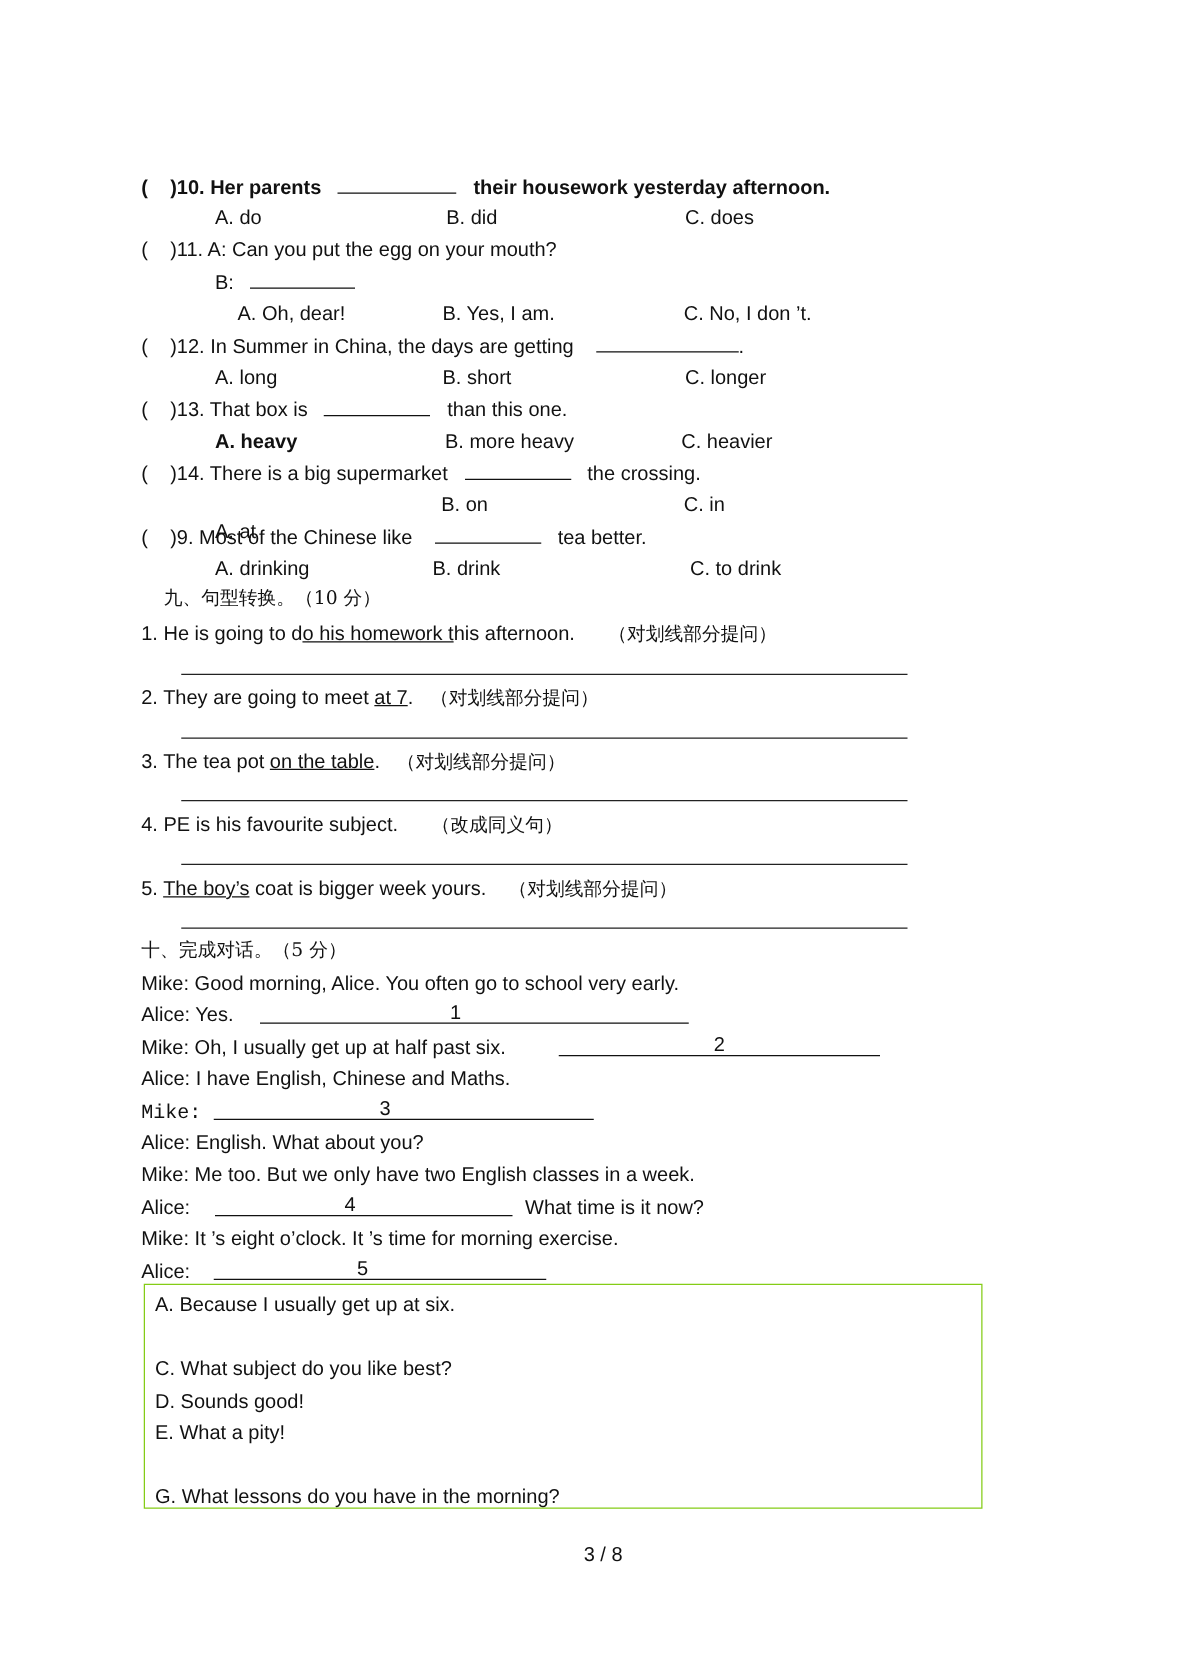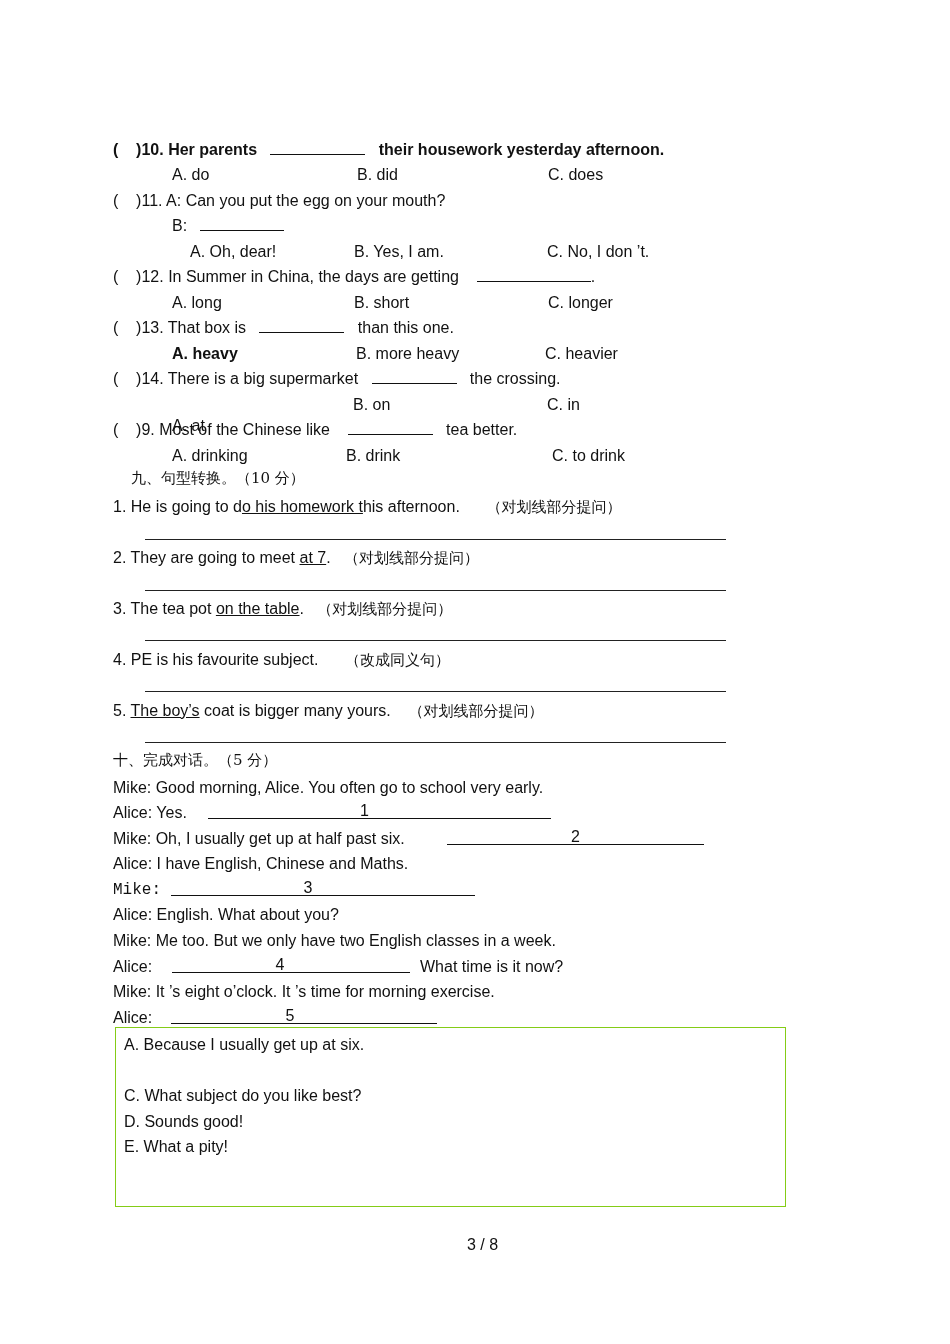--- a/index.html
+++ b/index.html
@@ -56,21 +56,21 @@
 
 <div class="abs" style="left:113px;top:548px;"><span>2. They are going to meet </span><span class="u">at 7</span><span>.</span>&nbsp;&nbsp;&nbsp;<span class="cn">（对划线部分提问）</span></div>
 <div class="ansline" style="top:590px;"></div>
 
 <div class="abs" style="left:113px;top:599px;"><span>3. The tea pot </span><span class="u">on the table</span><span>.</span>&nbsp;&nbsp;&nbsp;<span class="cn">（对划线部分提问）</span></div>
 <div class="ansline" style="top:640px;"></div>
 
 <div class="abs" style="left:113px;top:650px;"><span>4. PE is his favourite subject.</span>&nbsp;&nbsp;&nbsp;&nbsp;&nbsp;&nbsp;<span class="cn">（改成同义句）</span></div>
 <div class="ansline" style="top:691px;"></div>
 
-<div class="abs" style="left:113px;top:701px;"><span>5. </span><span class="u">The boy’s</span><span> coat is bigger many yours.</span>&nbsp;&nbsp;&nbsp;&nbsp;<span class="cn">（对划线部分提问）</span></div>
+<div class="abs" style="left:113px;top:701px;"><span>5. </span><span class="u">The boy’s</span><span> coat is bigger week yours.</span>&nbsp;&nbsp;&nbsp;&nbsp;<span class="cn">（对划线部分提问）</span></div>
 <div class="ansline" style="top:742px;"></div>
 
 <div class="abs cn" style="left:113px;top:750px;">十、完成对话。（5 分）</div>
 
 <div class="abs" style="left:113px;top:778px;">Mike: Good morning, Alice. You often go to school very early.</div>
 
 <div class="abs" style="left:113px;top:803px;">Alice: Yes.</div>
 <div class="numblank" style="left:208px;top:801px;width:343px;"><span style="position:relative;left:-15px;">1</span></div>
 
 <div class="abs" style="left:113px;top:829px;">Mike: Oh, I usually get up at half past six.</div>
@@ -91,15 +91,16 @@
 <div class="abs" style="left:113px;top:982px;">Mike: It ’s eight o’clock. It ’s time for morning exercise.</div>
 
 <div class="abs" style="left:113px;top:1008px;">Alice:</div>
 <div class="numblank" style="left:171px;top:1006px;width:266px;"><span style="position:relative;left:-14px;">5</span></div>
 
 <div class="box">
   <div class="opt" style="top:7px;">A. Because I usually get up at six.</div>
   <div class="opt" style="top:58px;">C. What subject do you like best?</div>
   <div class="opt" style="top:84px;">D. Sounds good!</div>
   <div class="opt" style="top:109px;">E. What a pity!</div>
+  <div class="opt" style="top:160px;">G. What lessons do you have in the morning?</div>
 </div>
 
 <div class="pagenum">3 / 8</div>
 
 </body></html>

